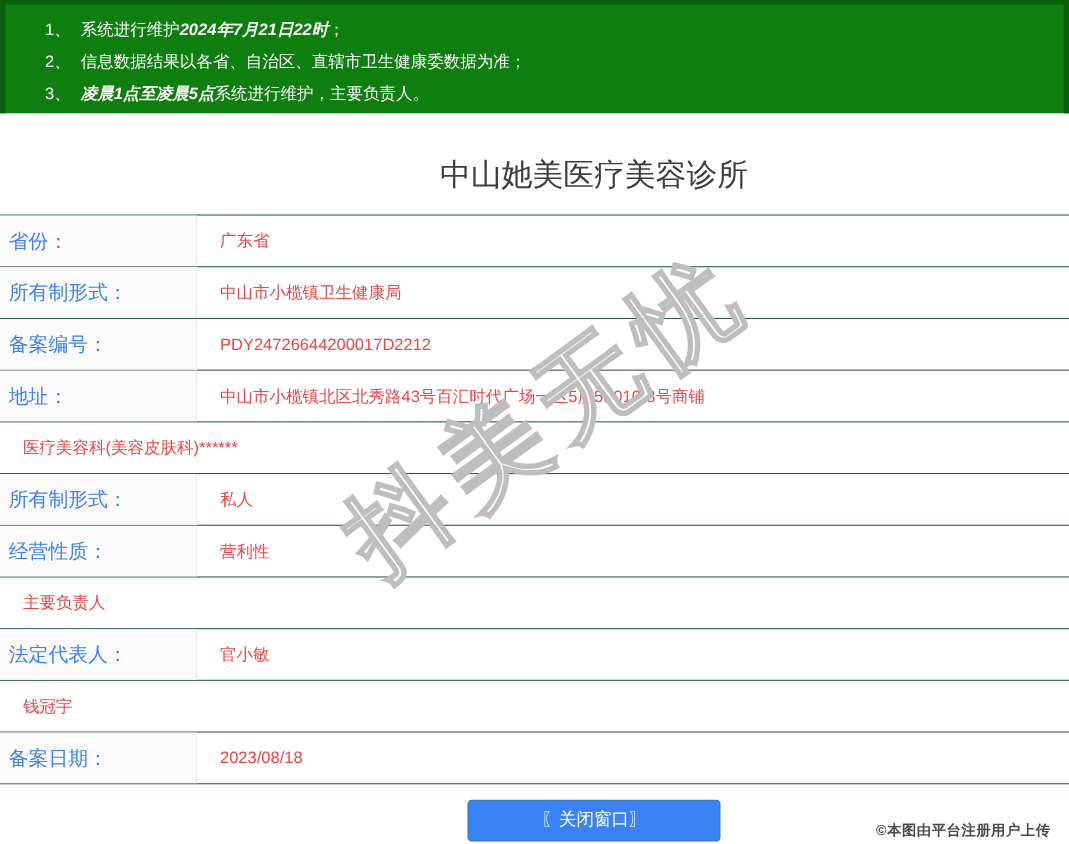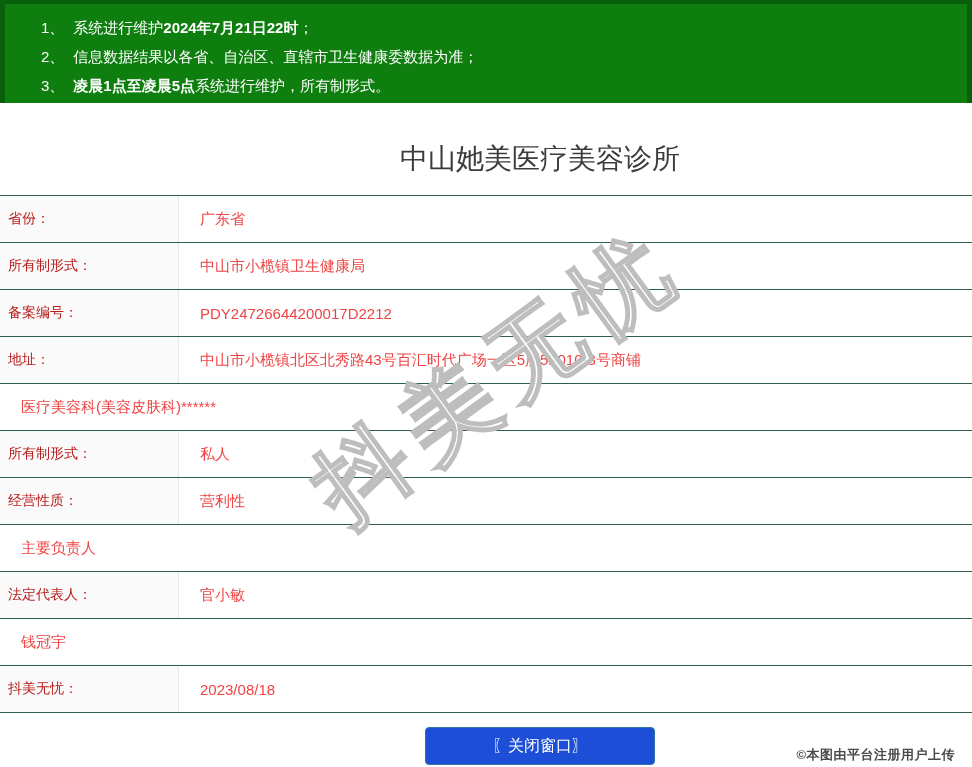--- a/index.html
+++ b/index.html
@@ -12,45 +12,45 @@
     box-sizing:border-box;
     width:100%;height:103px;
     background:#0e7e0e;
     border-top:4px solid #0a5f0a;
     border-left:5px solid #0a5f0a;
     border-right:5px solid #0a5f0a;
     padding:9px 0 0 36px;
     color:#ffffff;
   }
   .notice-line{font-size:15px;line-height:29px;white-space:nowrap;}
-  .notice-line b{font-weight:bold;}
+  .notice-line b{font-weight:bold;font-style:italic;}
   .notice-num{margin-right:9px;}
   
   .content{width:1080px;}
   .page-title{
     margin:36px 0 0 0;height:56px;line-height:40px;
     text-align:center;font-size:28px;font-weight:400;color:#3c3c3c;
   }
   
   .record-table{width:1080px;border-top:1px solid #2c5f4f;}
   .record-row{display:flex;height:46px;border-bottom:1px solid #2c5f4f;}
   .row-label{
     box-sizing:border-box;width:179px;flex:0 0 179px;
     background:#fafafa;border-right:1px solid #e8e8e8;
     display:flex;align-items:center;padding-left:8px;
-    font-size:14px;color:#b91c1c;
+    font-size:18px;color:#3b82f6;
   }
   .row-value{
     display:flex;align-items:center;padding-left:21px;
     font-size:15px;color:#ef4444;white-space:nowrap;
   }
   
   .button-row{width:1080px;text-align:center;margin-top:14px;}
   .close-btn{
-    background:#1d4ed8;border:1px solid #3274a3;border-radius:4px;
+    background:#3b82f6;border:1px solid #3274a3;border-radius:4px;
     color:#fff;font-size:16px;line-height:1;
     padding:10px 66px;cursor:pointer;
     font-family:"Liberation Sans","DejaVu Sans",sans-serif;
   }
   
   .watermark{
     position:absolute;left:268px;top:222px;width:460px;height:310px;
     display:flex;align-items:center;justify-content:center;
     transform:rotate(-36deg);
     font-size:92px;font-weight:700;letter-spacing:14px;white-space:nowrap;
@@ -65,21 +65,21 @@
     text-shadow:-1px -1px 0 #fff,1px -1px 0 #fff,-1px 1px 0 #fff,1px 1px 0 #fff;
     pointer-events:none;
   }
 </style>
 </head>
 <body>
 
 <div class="notice-bar" id="noticeBar">
     <div class="notice-line"><span class="notice-num">1、</span><span>系统进行维护</span><b>2024年7月21日22时</b><span>；</span></div>
     <div class="notice-line"><span class="notice-num">2、</span><span>信息数据结果以各省、自治区、直辖市卫生健康委数据为准；</span></div>
-    <div class="notice-line"><span class="notice-num">3、</span><b>凌晨1点至凌晨5点</b><span>系统进行维护，所有制形式。</span></div>
+    <div class="notice-line"><span class="notice-num">3、</span><b>凌晨1点至凌晨5点</b><span>系统进行维护，主要负责人。</span></div>
   </div>
 
 <div class="content">
   <h1 class="page-title">中山她美医疗美容诊所</h1>
   <div class="record-table" id="recordTable">
       <div class="record-row">
         <div class="row-label">省份：</div>
         <div class="row-value">广东省</div>
       </div>
       <div class="record-row">
@@ -109,21 +109,21 @@
         <div class="row-value">主要负责人</div>
       </div>
       <div class="record-row">
         <div class="row-label">法定代表人：</div>
         <div class="row-value">官小敏</div>
       </div>
       <div class="record-row">
         <div class="row-value">钱冠宇</div>
       </div>
       <div class="record-row">
-        <div class="row-label">抖美无忧：</div>
+        <div class="row-label">备案日期：</div>
         <div class="row-value">2023/08/18</div>
       </div>
     </div>
   <div class="button-row">
     <button class="close-btn">〖关闭窗口〗</button>
   </div>
 </div>
 
 <div class="watermark">抖美无忧</div>
 <div class="credit">©本图由平台注册用户上传</div>

